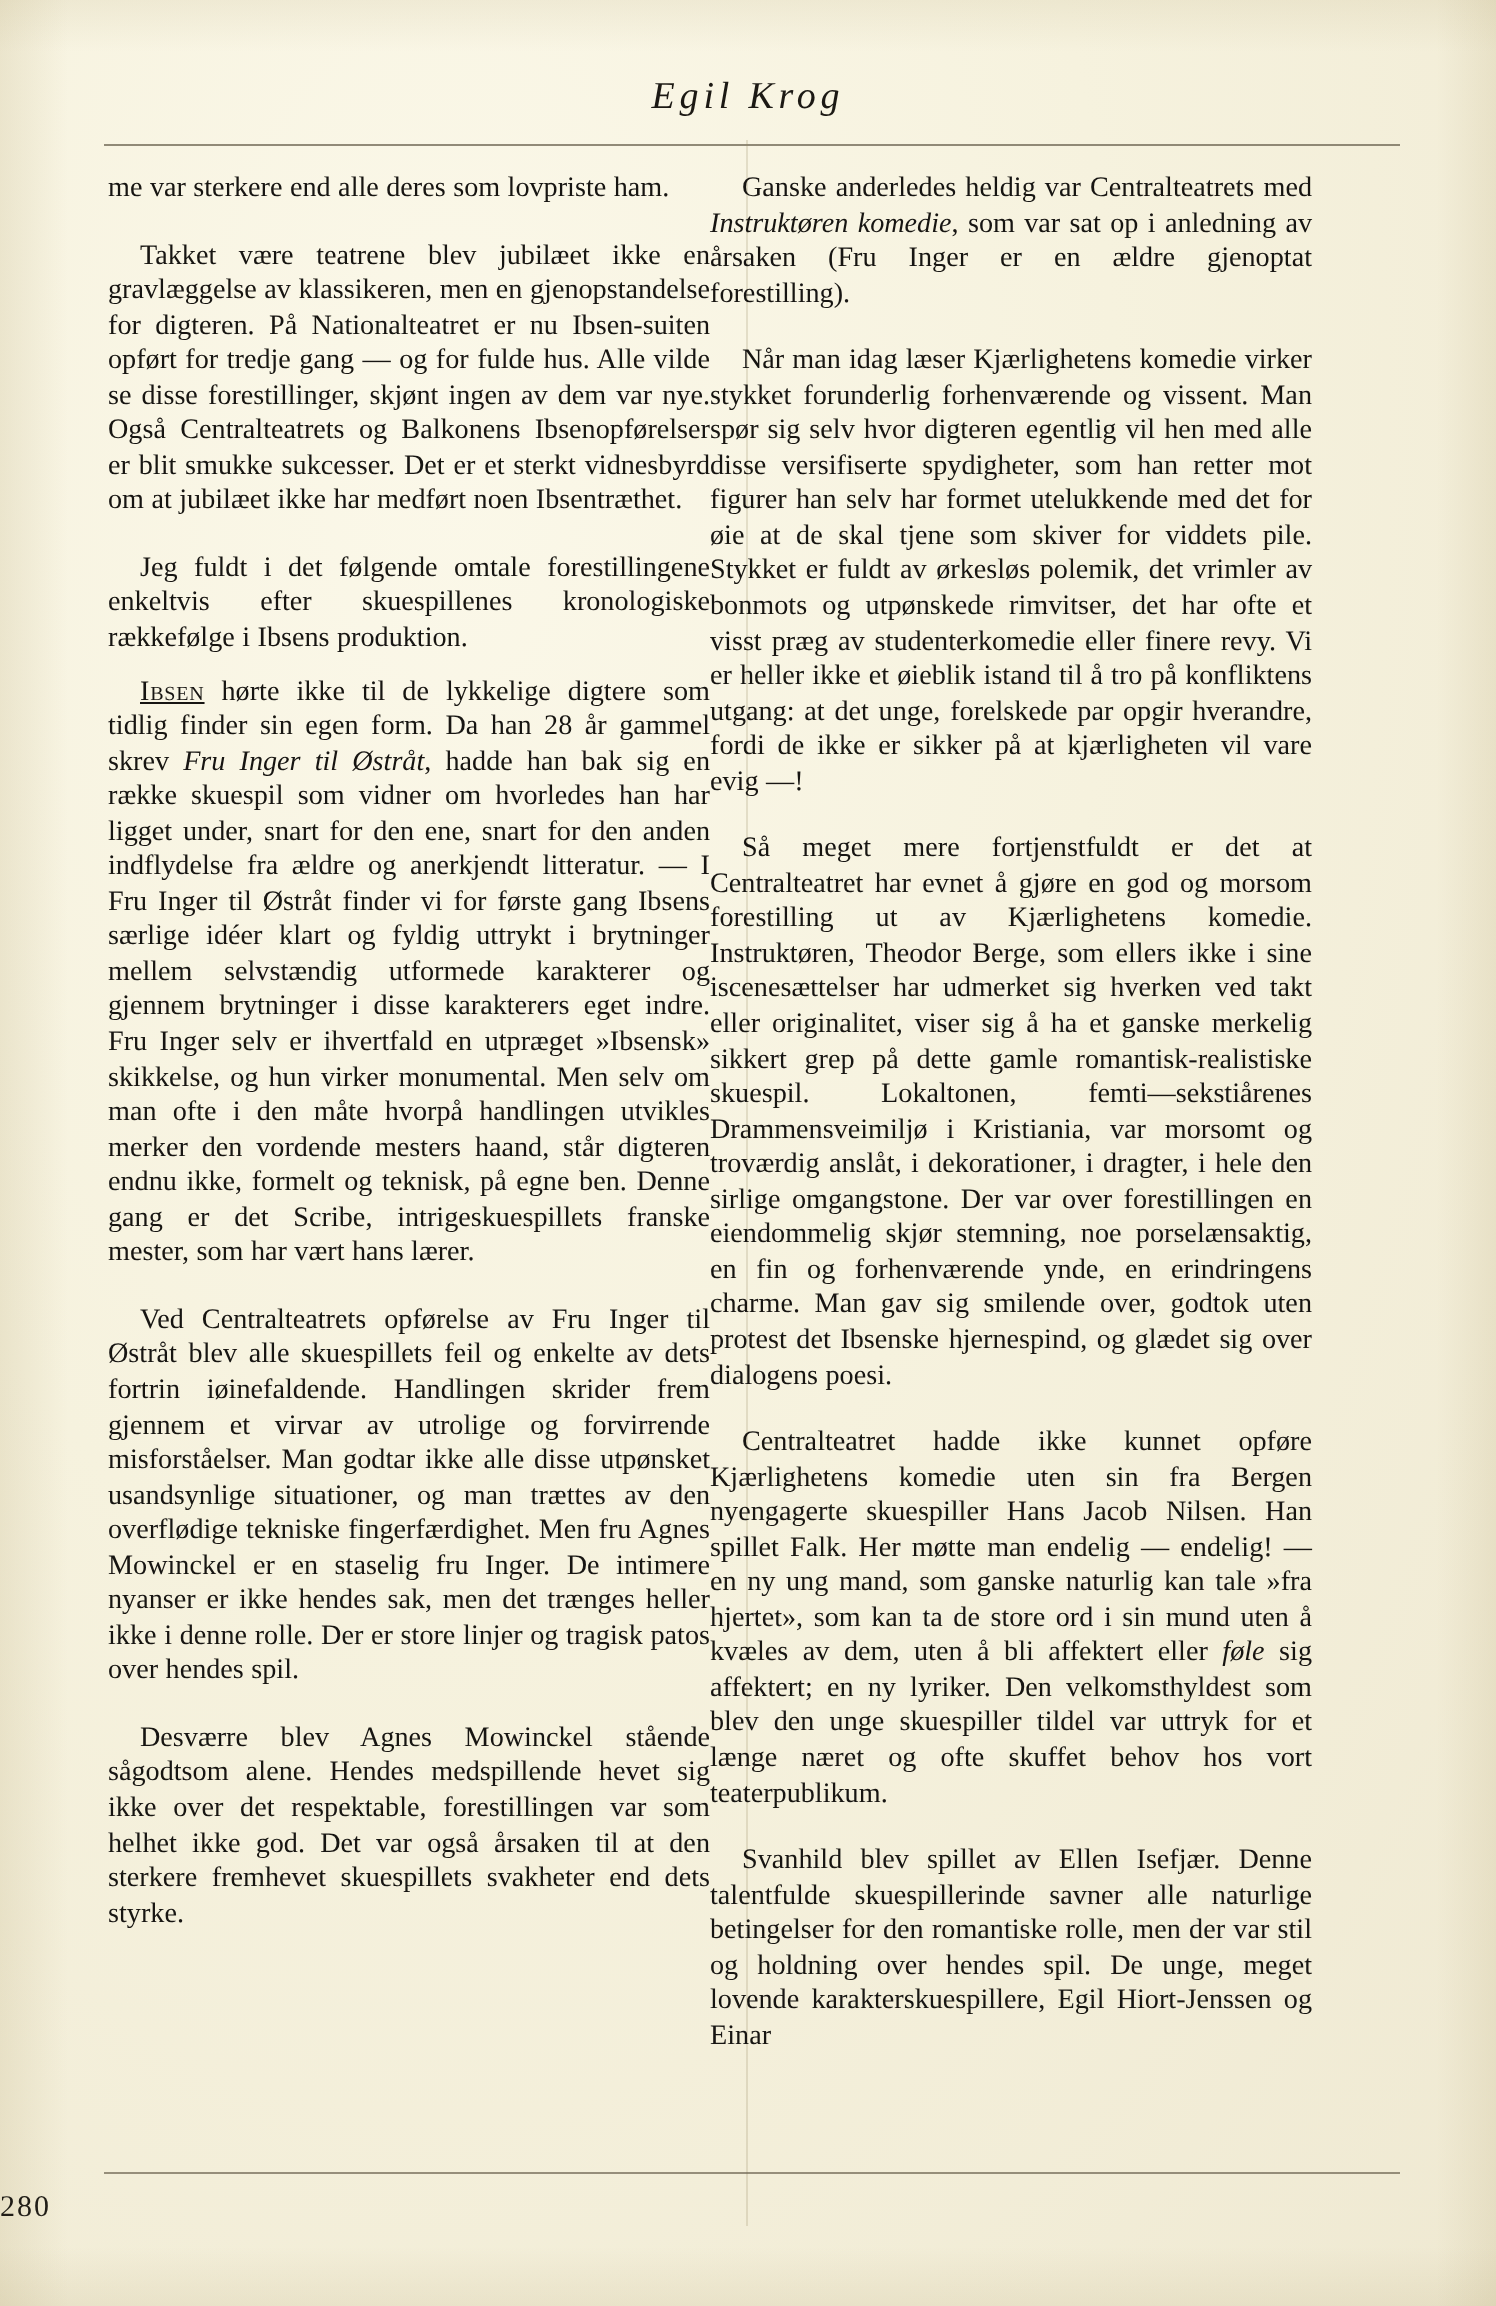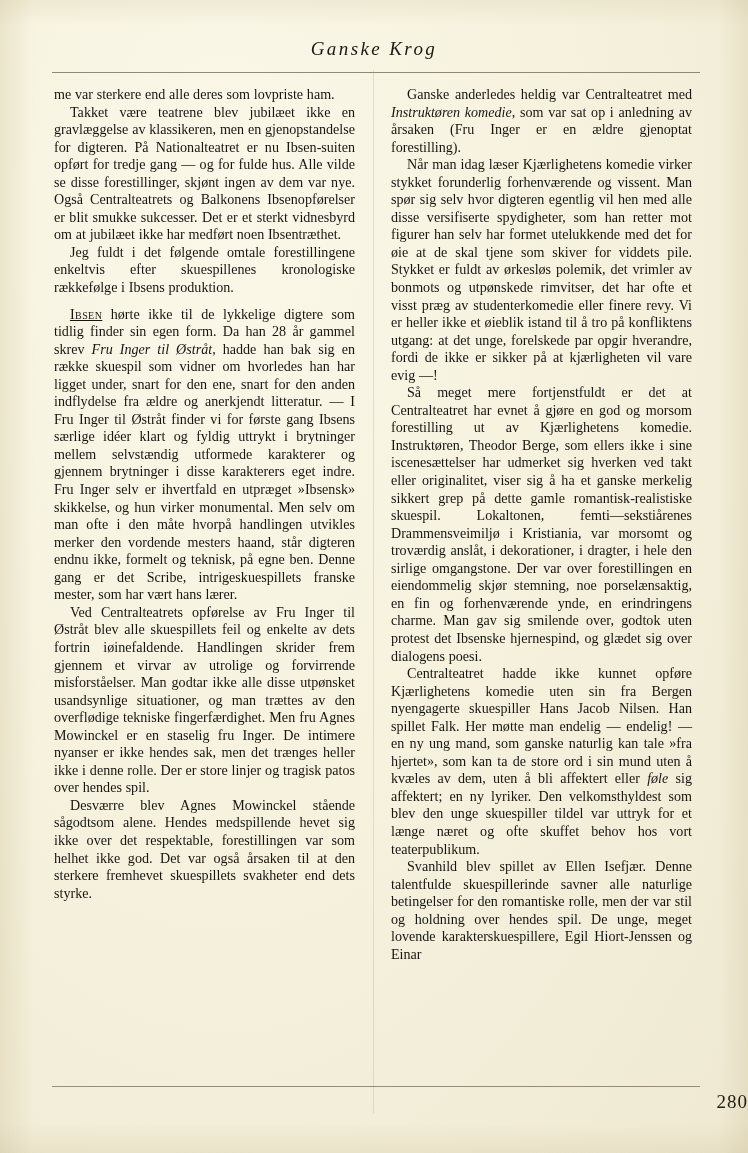--- a/index.html
+++ b/index.html
@@ -55,37 +55,36 @@
   }
 
   
   .columns {
     position: absolute;
     top: 86px;
     left: 54px;
     right: 48px;
     bottom: 90px;
     display: flex;
-    gap: 36px;
   }
   .col {
     width: 301px;
     flex: 0 0 301px;
   }
   .col p {
     margin: 0;
     font-size: 14.1px;
     line-height: 17.55px;
     text-align: justify;
     text-align-last: left;
     -webkit-hyphens: none;
     hyphens: none;
     word-spacing: 0.2px;
   }
-  .col p + p { margin-top: 0; }
+  .col p + p { margin-top: 16px; }
   .indent { text-indent: 16px; }
   em, .ital { font-style: italic; }
   .sc {
     font-variant: small-caps;
     letter-spacing: .4px;
     text-decoration: underline;
   }
 
   
   .gutter-line {
@@ -105,47 +104,47 @@
     right: 48px;
     height: 1px;
     background: #6e6553;
     opacity: .7;
   }
   .folio {
     position: absolute;
     bottom: 40px;
     left: 0;
     right: 0;
-    text-align: right;
-    font-size: 19px;
+    text-align: left;
+    font-size: 15px;
     letter-spacing: 1px;
     color: #201d17;
   }
 </style>
 </head>
 <body>
 
 <div class="page">
 
-  <div class="running-head">Ganske Krog</div>
+  <div class="running-head">Egil Krog</div>
 
   <div class="rule-top"></div>
   <div class="gutter-line"></div>
 
   <div class="columns">
     <div class="col" id="col-left">
         <p><span>me var sterkere end alle deres som lovpriste ham.</span></p>
         <p class="indent"><span>Takket være teatrene blev jubilæet ikke en gravlæggelse av klassikeren, men en gjenopstandelse for digteren. På Nationalteatret er nu Ibsen-suiten opført for tredje gang — og for fulde hus. Alle vilde se disse forestillinger, skjønt ingen av dem var nye. Også Centralteatrets og Balkonens Ibsenopførelser er blit smukke sukcesser. Det er et sterkt vidnesbyrd om at jubilæet ikke har medført noen Ibsentræthet.</span></p>
         <p class="indent"><span>Jeg fuldt i det følgende omtale forestillingene enkeltvis efter skuespillenes kronologiske rækkefølge i Ibsens produktion.</span></p>
         <p class="indent" style="margin-top: 9px;"><span class="sc">Ibsen</span><span> hørte ikke til de lykkelige digtere som tidlig finder sin egen form. Da han 28 år gammel skrev </span><span class="ital">Fru Inger til Østråt</span><span>, hadde han bak sig en række skuespil som vidner om hvorledes han har ligget under, snart for den ene, snart for den anden indflydelse fra ældre og anerkjendt litteratur. — I Fru Inger til Østråt finder vi for første gang Ibsens særlige idéer klart og fyldig uttrykt i brytninger mellem selvstændig utformede karakterer og gjennem brytninger i disse karakterers eget indre. Fru Inger selv er ihvertfald en utpræget »Ibsensk» skikkelse, og hun virker monumental. Men selv om man ofte i den måte hvorpå handlingen utvikles merker den vordende mesters haand, står digteren endnu ikke, formelt og teknisk, på egne ben. Denne gang er det Scribe, intrigeskuespillets franske mester, som har vært hans lærer.</span></p>
         <p class="indent"><span>Ved Centralteatrets opførelse av Fru Inger til Østråt blev alle skuespillets feil og enkelte av dets fortrin iøinefaldende. Handlingen skrider frem gjennem et virvar av utrolige og forvirrende misforståelser. Man godtar ikke alle disse utpønsket usandsynlige situationer, og man trættes av den overflødige tekniske fingerfærdighet. Men fru Agnes Mowinckel er en staselig fru Inger. De intimere nyanser er ikke hendes sak, men det trænges heller ikke i denne rolle. Der er store linjer og tragisk patos over hendes spil.</span></p>
         <p class="indent"><span>Desværre blev Agnes Mowinckel stående sågodtsom alene. Hendes medspillende hevet sig ikke over det respektable, forestillingen var som helhet ikke god. Det var også årsaken til at den sterkere fremhevet skuespillets svakheter end dets styrke.</span></p>
       </div>
     <div class="col" id="col-right">
-        <p class="indent"><span>Ganske anderledes heldig var Centralteatret med </span><span class="ital">Instruktøren komedie</span><span>, som var sat op i anledning av årsaken (Fru Inger er en ældre gjenoptat forestilling).</span></p>
+        <p class="indent"><span>Ganske anderledes heldig var Centralteatrets med </span><span class="ital">Instruktøren komedie</span><span>, som var sat op i anledning av årsaken (Fru Inger er en ældre gjenoptat forestilling).</span></p>
         <p class="indent"><span>Når man idag læser Kjærlighetens komedie virker stykket forunderlig forhenværende og vissent. Man spør sig selv hvor digteren egentlig vil hen med alle disse versifiserte spydigheter, som han retter mot figurer han selv har formet utelukkende med det for øie at de skal tjene som skiver for viddets pile. Stykket er fuldt av ørkesløs polemik, det vrimler av bonmots og utpønskede rimvitser, det har ofte et visst præg av studenterkomedie eller finere revy. Vi er heller ikke et øieblik istand til å tro på konfliktens utgang: at det unge, forelskede par opgir hverandre, fordi de ikke er sikker på at kjærligheten vil vare evig —!</span></p>
         <p class="indent"><span>Så meget mere fortjenstfuldt er det at Centralteatret har evnet å gjøre en god og morsom forestilling ut av Kjærlighetens komedie. Instruktøren, Theodor Berge, som ellers ikke i sine iscenesættelser har udmerket sig hverken ved takt eller originalitet, viser sig å ha et ganske merkelig sikkert grep på dette gamle romantisk-realistiske skuespil. Lokaltonen, femti—sekstiårenes Drammensveimiljø i Kristiania, var morsomt og troværdig anslåt, i dekorationer, i dragter, i hele den sirlige omgangstone. Der var over forestillingen en eiendommelig skjør stemning, noe porselænsaktig, en fin og forhenværende ynde, en erindringens charme. Man gav sig smilende over, godtok uten protest det Ibsenske hjernespind, og glædet sig over dialogens poesi.</span></p>
         <p class="indent"><span>Centralteatret hadde ikke kunnet opføre Kjærlighetens komedie uten sin fra Bergen nyengagerte skuespiller Hans Jacob Nilsen. Han spillet Falk. Her møtte man endelig — endelig! — en ny ung mand, som ganske naturlig kan tale »fra hjertet», som kan ta de store ord i sin mund uten å kvæles av dem, uten å bli affektert eller </span><span class="ital">føle</span><span> sig affektert; en ny lyriker. Den velkomsthyldest som blev den unge skuespiller tildel var uttryk for et længe næret og ofte skuffet behov hos vort teaterpublikum.</span></p>
         <p class="indent"><span>Svanhild blev spillet av Ellen Isefjær. Denne talentfulde skuespillerinde savner alle naturlige betingelser for den romantiske rolle, men der var stil og holdning over hendes spil. De unge, meget lovende karakterskuespillere, Egil Hiort-Jenssen og Einar</span></p>
       </div>
   </div>
 
   <div class="rule-bottom"></div>
   <div class="folio">280</div>
 </div>

